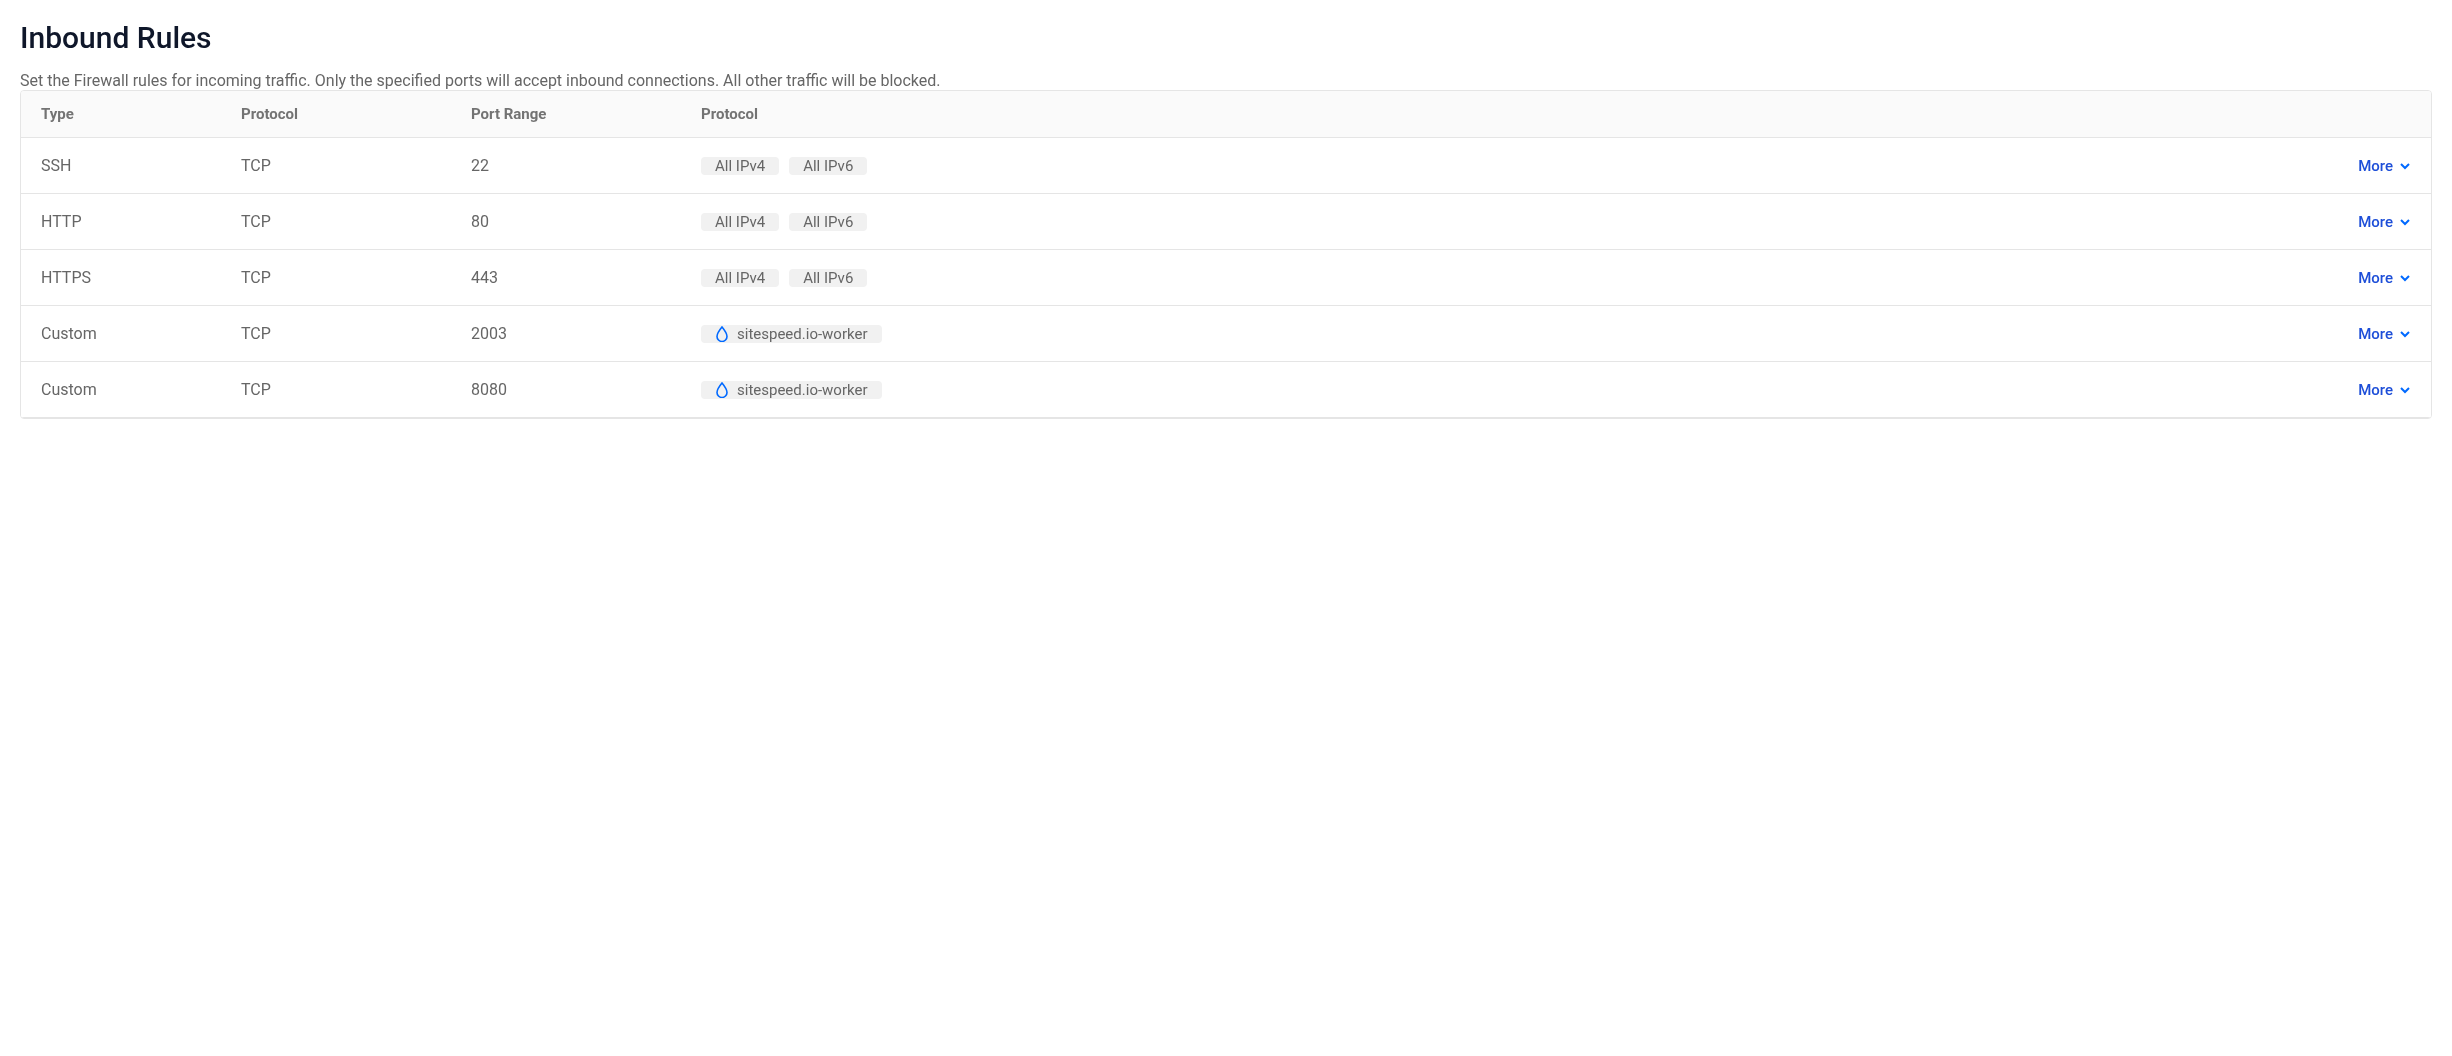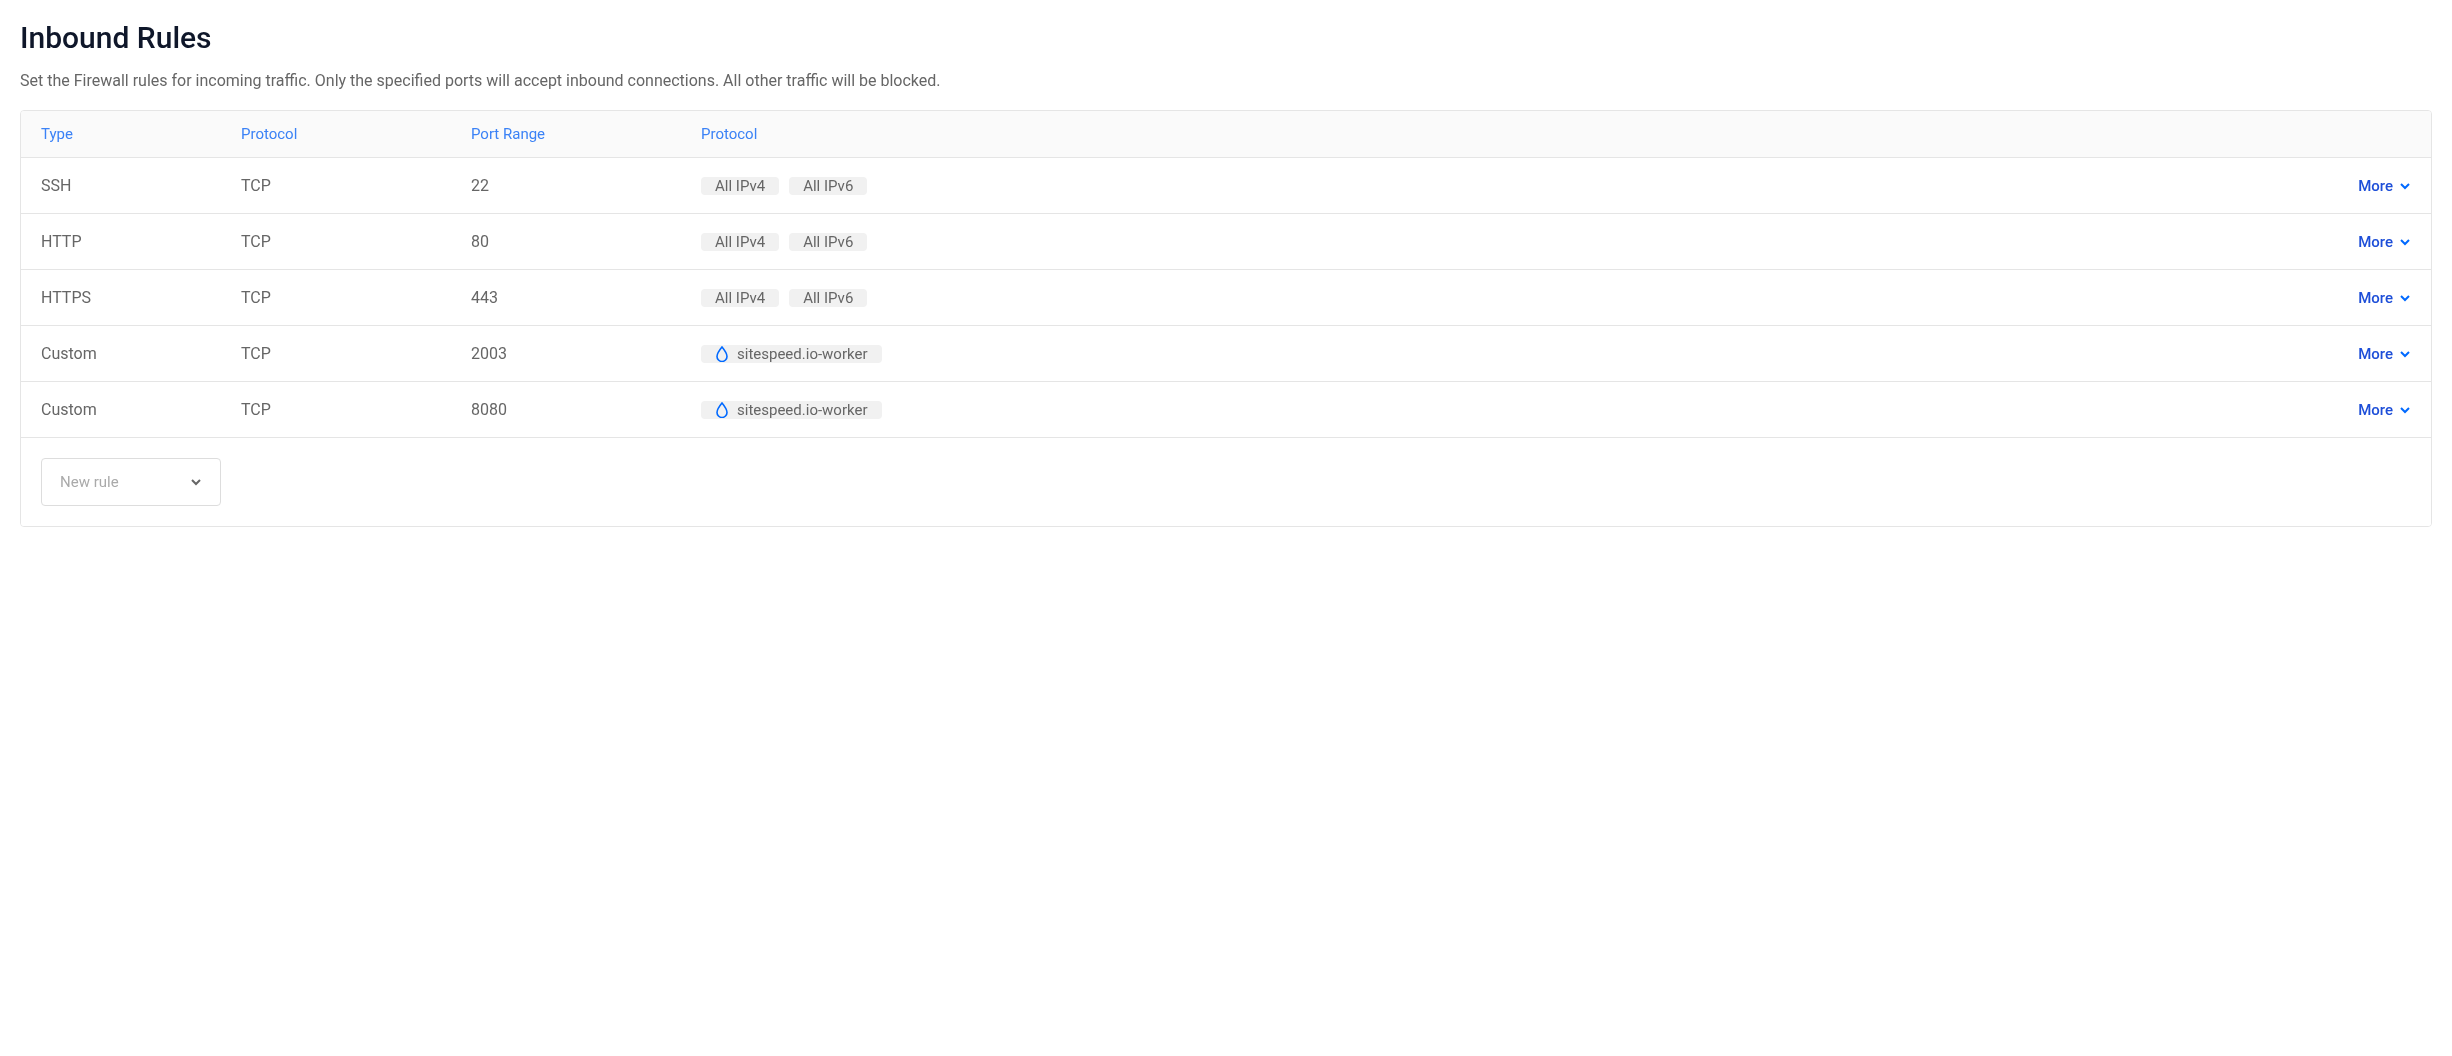--- a/index.html
+++ b/index.html
@@ -15,21 +15,20 @@
     }
     .page-title {
       font-size: 30px;
       font-weight: 500;
       color: #0f172a;
       margin-bottom: 16px;
     }
     .page-subtitle {
       font-size: 16px;
       color: #666;
-      margin-bottom: 20px;
       font-weight: 400;
     }
     .rules-container {
       border: 1px solid #e5e5e5;
       border-radius: 4px;
       overflow: hidden;
     }
     .table-header {
       display: flex;
       background: #fafafa;
@@ -54,22 +53,22 @@
     }
     .col-sources {
       flex: 1;
     }
     .col-more {
       width: 100px;
       flex-shrink: 0;
       text-align: right;
     }
     .table-header .col {
-      font-weight: 400;
-      color: #3b82f6;
+      font-weight: 700;
+      color: #737373;
     }
     .table-row {
       display: flex;
       align-items: center;
       padding: 18px 20px;
       border-bottom: 1px solid #e5e5e5;
       background: #ffffff;
     }
     .table-row .col {
       color: #666;
@@ -282,24 +281,14 @@
             <span>More</span>
             <span class="chevron-icon">
               <svg viewBox="0 0 12 12">
                 <polyline points="2,4 6,8 10,4"></polyline>
               </svg>
             </span>
           </span></div>
       </div>
     </div>
 
-  <div class="footer-row">
-    <div class="new-rule-select">
-      <span>New rule</span>
-      <span class="chevron-icon">
-        <svg viewBox="0 0 12 12">
-            <polyline points="2,4 6,8 10,4"></polyline>
-          </svg>
-      </span>
-    </div>
-  </div>
 
 </div>
 
 </body></html>

